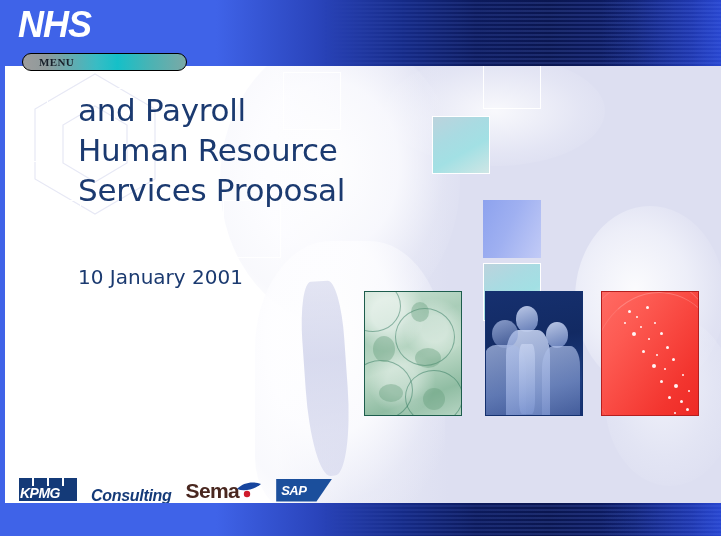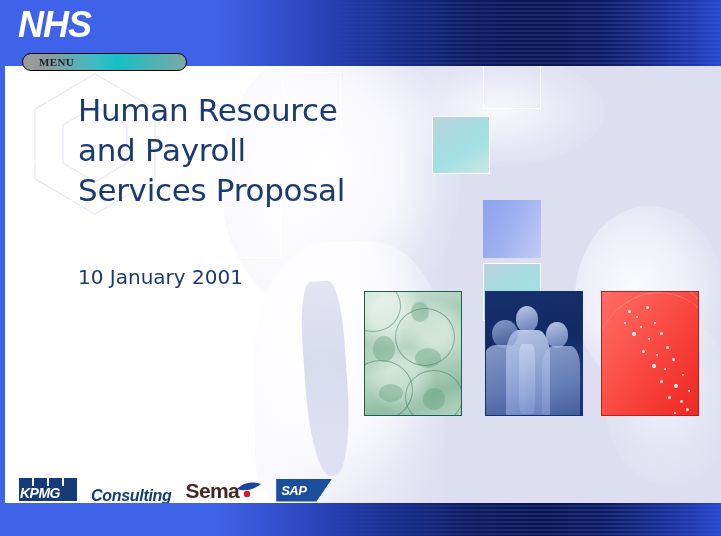--- a/index.html
+++ b/index.html
@@ -515,22 +515,22 @@
     <div class="sq sq-outline" style="left:151px;  top:260px; width:58px;  height:58px;"></div>
 
     <div class="sq sq-teal" style="left:427px;  top:50px;  width:58px;  height:58px;"></div>
     <div class="sq sq-blue" style="left:478px;  top:134px; width:58px;  height:58px;"></div>
     <div class="sq sq-teal" style="left:478px;  top:197px; width:58px;  height:58px;"></div>
 
     
 
     
     <div class="title" style="left:73px; top:24px;">
+      <div>and Payroll</div>
       <div>Human Resource</div>
-      <div>and Payroll</div>
       <div>Services Proposal</div>
     </div>
 
     <div class="subtitle-date" style="left:73px; top:198px;">10 January 2001</div>
 
     
     <div class="photo photo-green" style="left:359px; top:225px;">
       <div class="ring" style="left:30px;  top:16px;  width:58px; height:56px;"></div>
       <div class="ring" style="left:-16px; top:68px;  width:62px; height:58px;"></div>
       <div class="ring" style="left:40px;  top:78px;  width:56px; height:52px;"></div>

